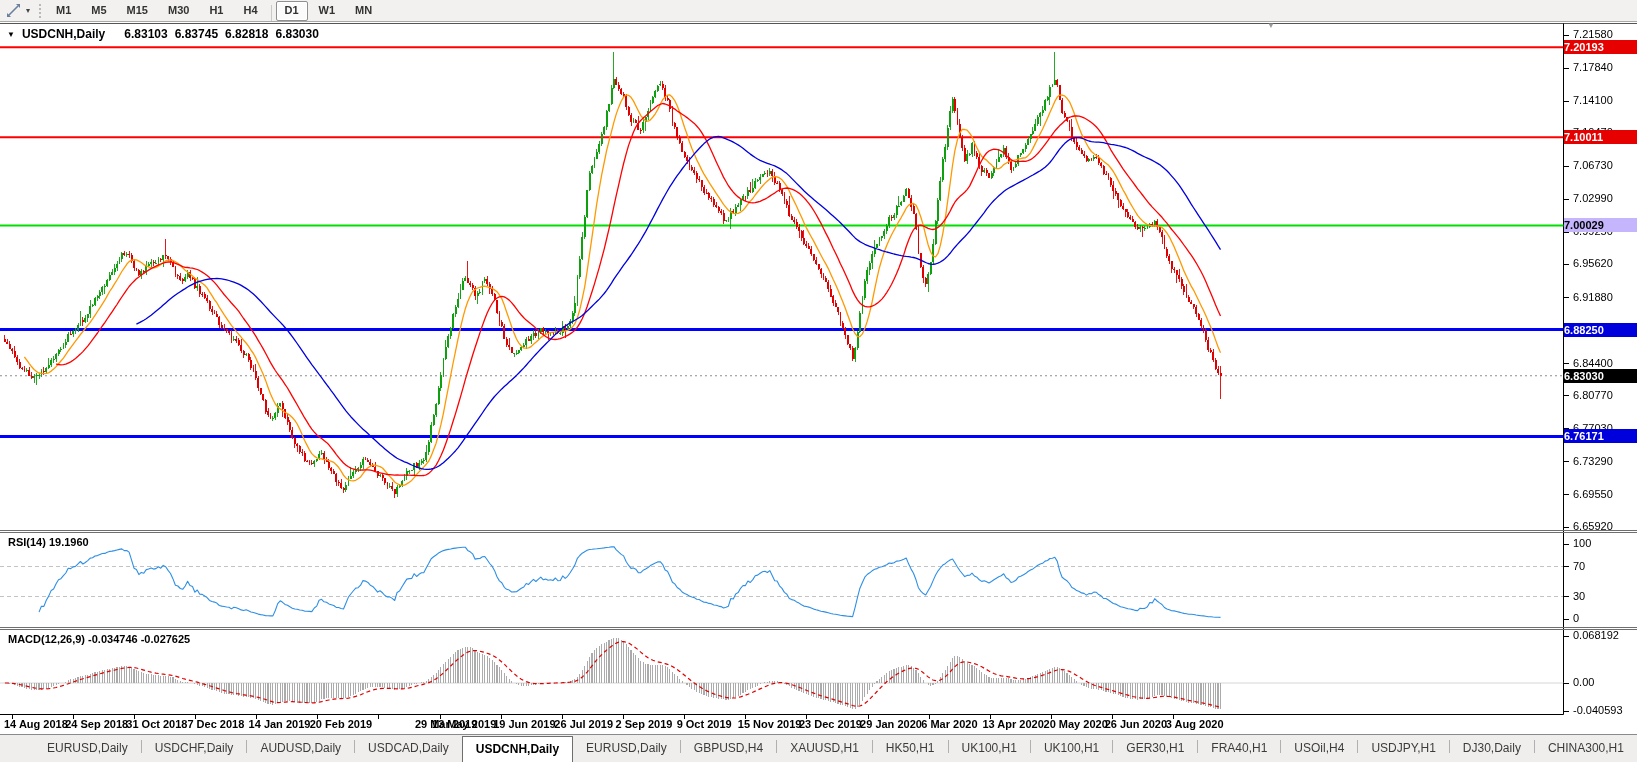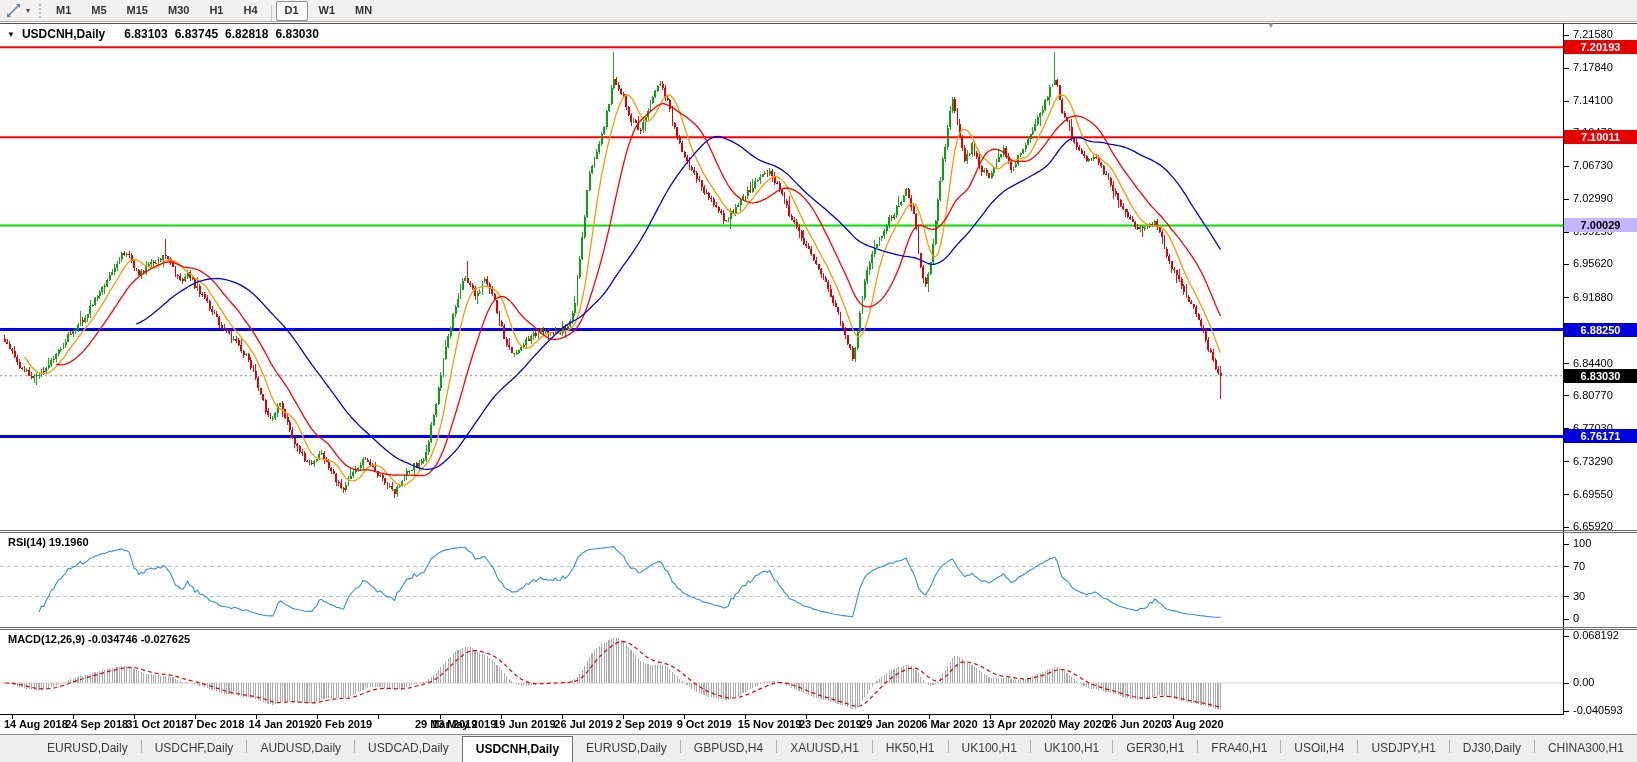--- a/index.html
+++ b/index.html
@@ -16,21 +16,21 @@
   .tfbtn{font-size:11px;font-weight:700;color:#333;padding:2px 8px 3px 8px;margin:0 1px;
          border:1px solid transparent;border-radius:2px;cursor:default;line-height:13px}
   .tfbtn.active{background:#fbfbfb;border:1px solid #8f8f8f;box-shadow:inset 0 0 0 1px #fff}
   
   .ovl{position:absolute;z-index:3;white-space:nowrap;color:#000}
   #charttitle{left:7px;top:27px;font-size:12px;font-weight:700;display:flex;gap:7px;align-items:center;z-index:4}
   #charttitle .caret{font-size:8px;position:relative;top:0px}
   .paneltitle{font-size:11px;font-weight:700}
   .ax{position:absolute;left:1573px;font-size:11px;font-weight:400;color:#000;z-index:2;white-space:nowrap}
   .badge{position:absolute;left:1564px;width:73px;height:14px;z-index:3;font-size:11px;font-weight:700;
-         text-align:center;line-height:14px;white-space:nowrap}
+         text-align:left;line-height:14px;white-space:nowrap}
   .datelab{position:absolute;top:718px;font-size:11px;font-weight:700;color:#000;z-index:2;white-space:nowrap}
   
   #tabbar{position:absolute;left:0;top:734px;width:1637px;height:28px;background:#efeeec;
           border-top:1px solid #8a8a8a;display:flex;align-items:flex-end;z-index:6;
           padding-left:34px;box-sizing:border-box}
   .tab{font-size:12px;color:#3c3c3c;padding:5px 13px 7px 13px;cursor:default;line-height:13px}
   .tab.active{background:#fff;color:#000;font-weight:700;border:1px solid #6e6e6e;border-bottom:none;
               margin-top:-2px;padding-top:6px;position:relative;top:1px}
   .tabsep{width:1px;height:13px;background:#b0b0b0;margin-bottom:9px}
 </style>

